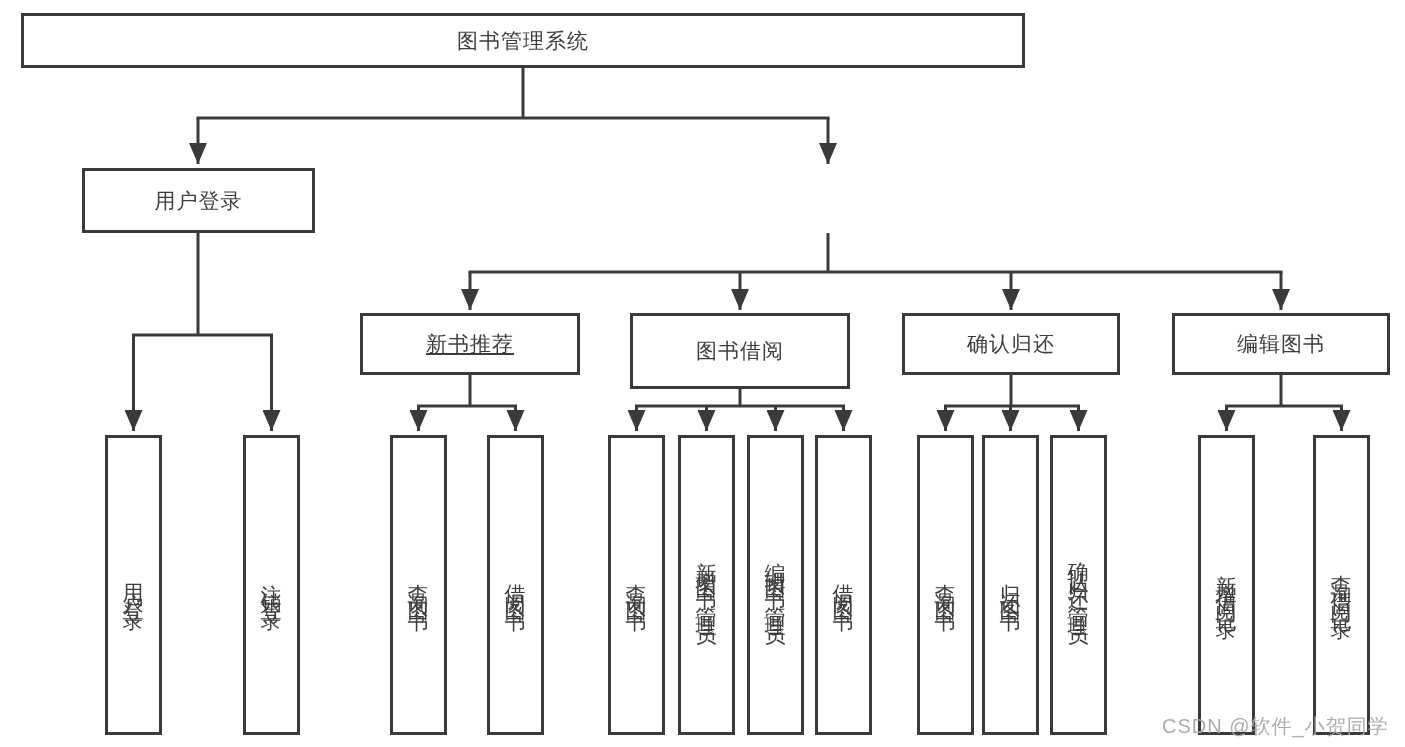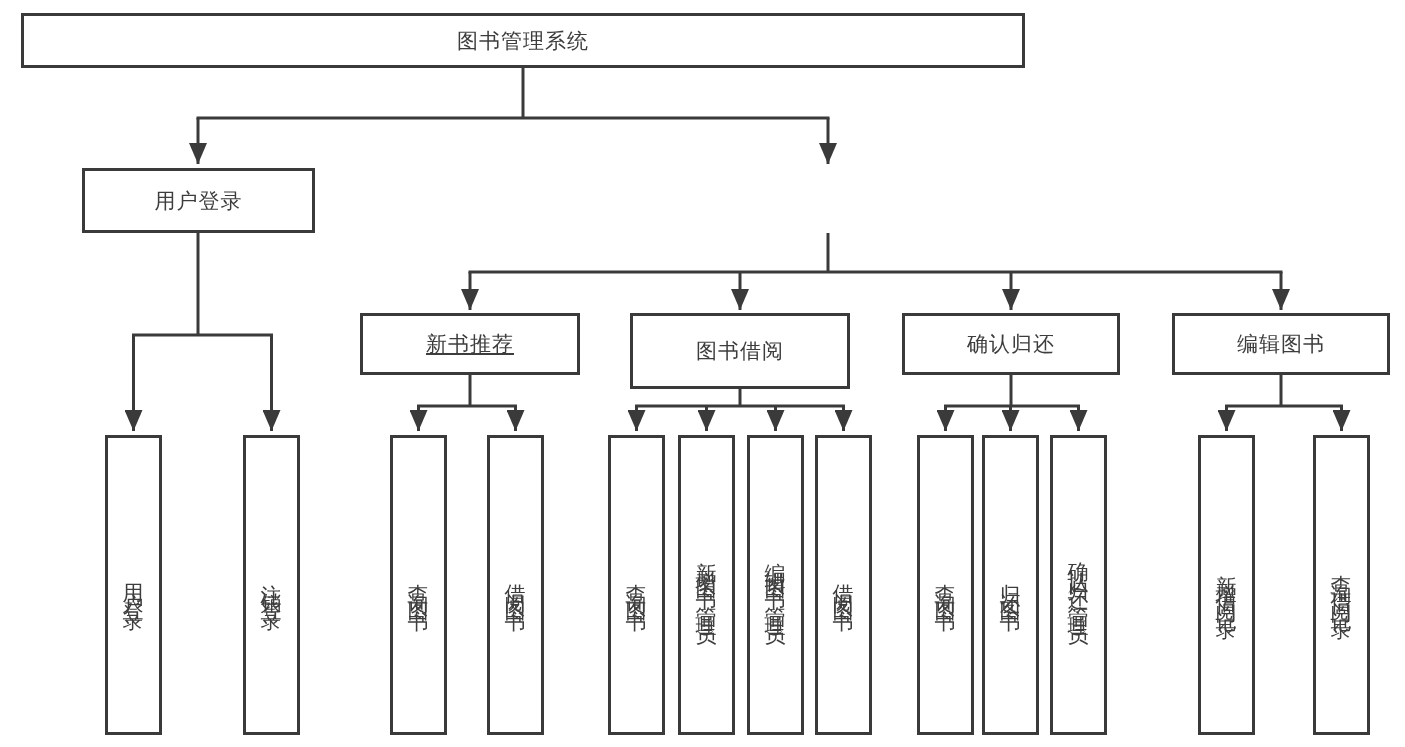--- a/index.html
+++ b/index.html
@@ -132,14 +132,15 @@
   <div class="vbox" style="left:1050px;top:435px;width:57px;height:300px;">
     <span class="vtext">确认归还（管理员）</span>
   </div>
   <div class="vbox" style="left:1198px;top:435px;width:57px;height:300px;">
     <span class="vtext">新增借阅记录</span>
   </div>
   <div class="vbox" style="left:1313px;top:435px;width:57px;height:300px;">
     <span class="vtext">查询借阅记录</span>
   </div>
 
+  <div class="watermark">CSDN @软件_小贺同学</div>
 
 </div>
 
 </body></html>

